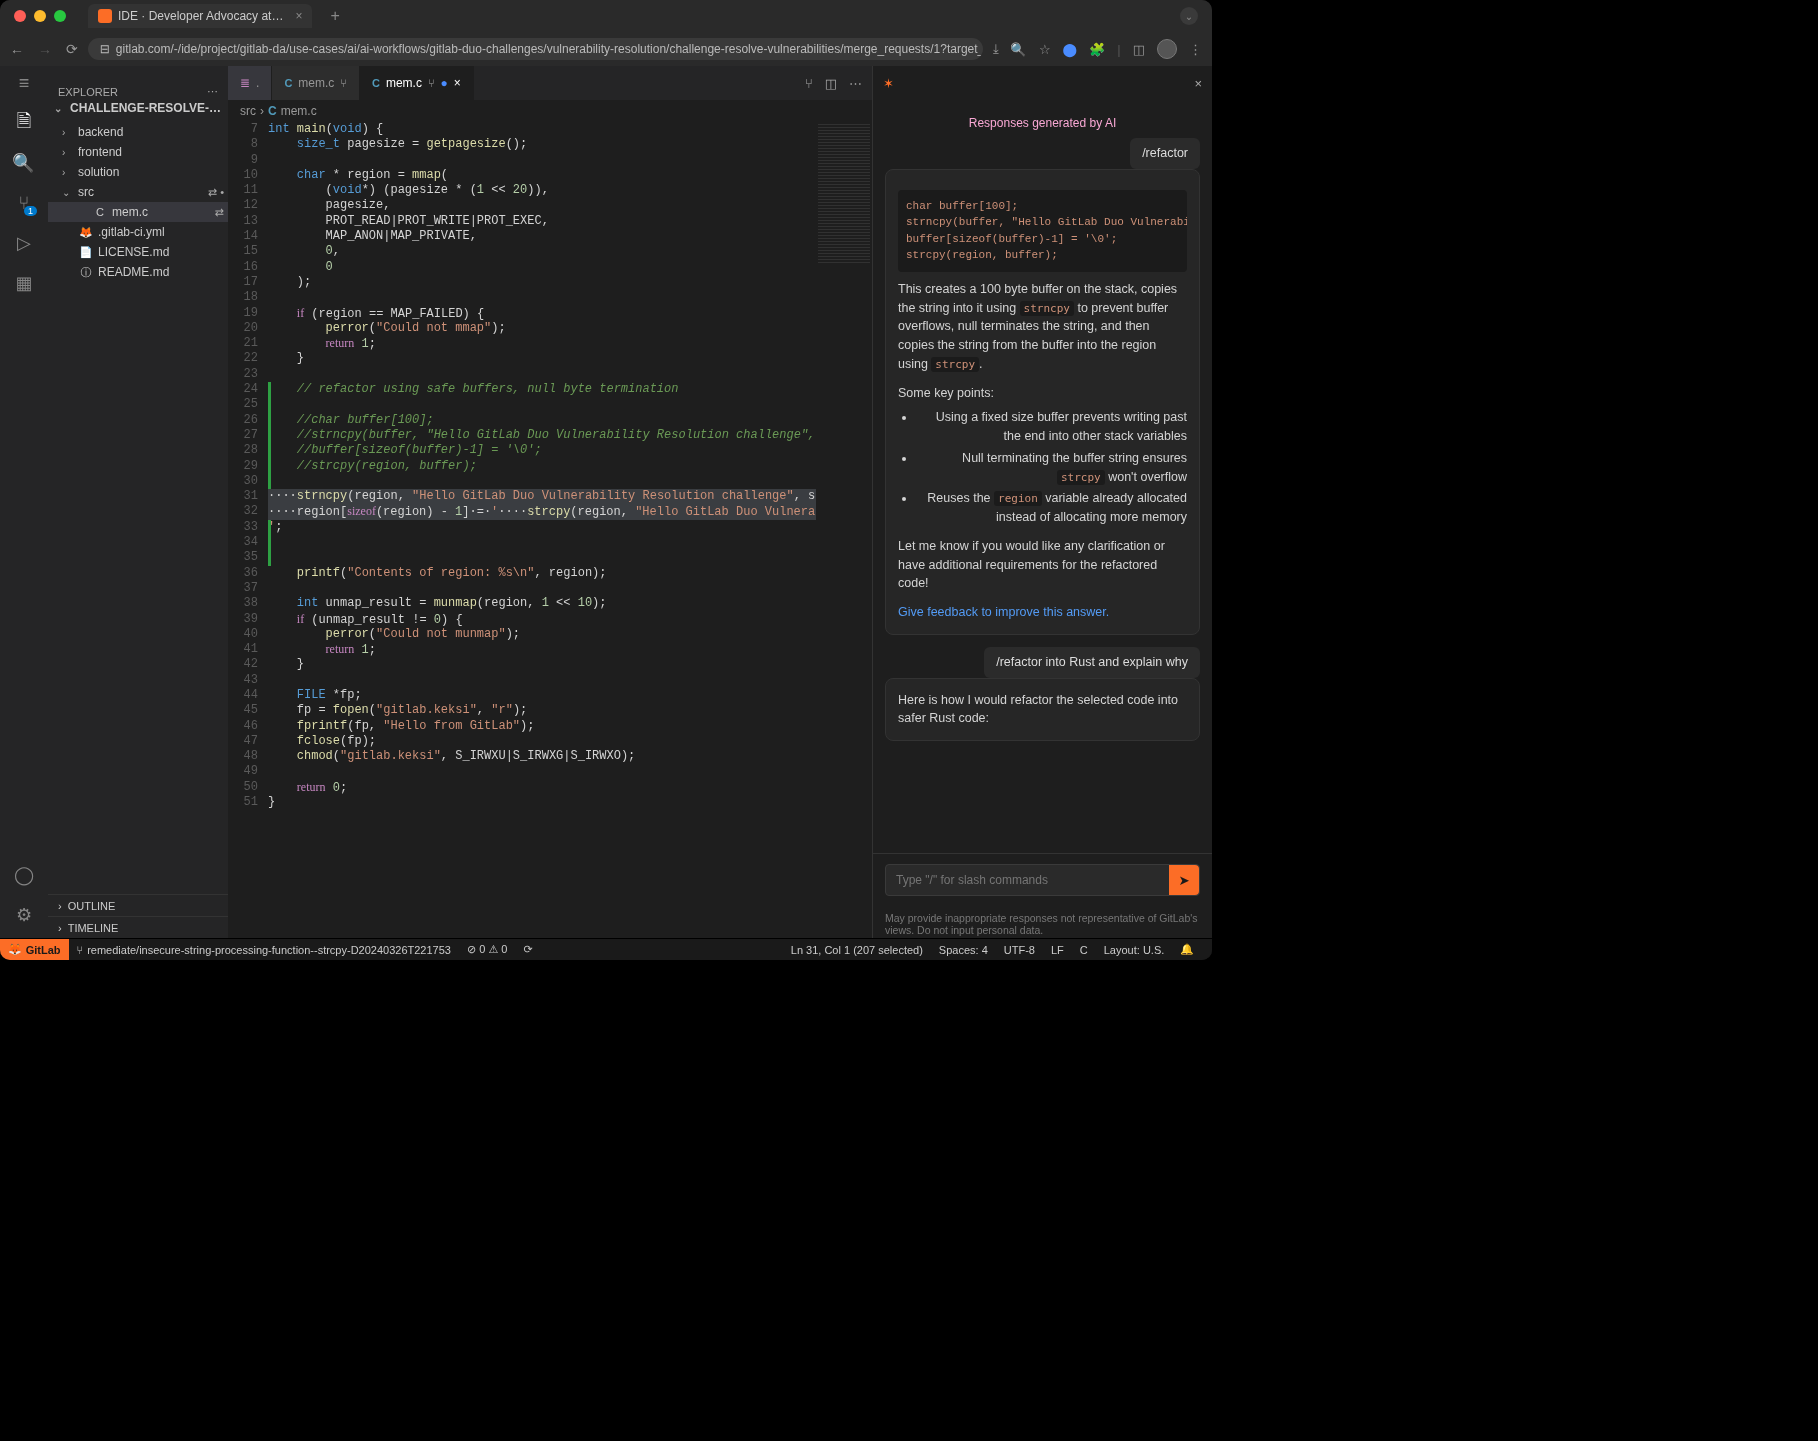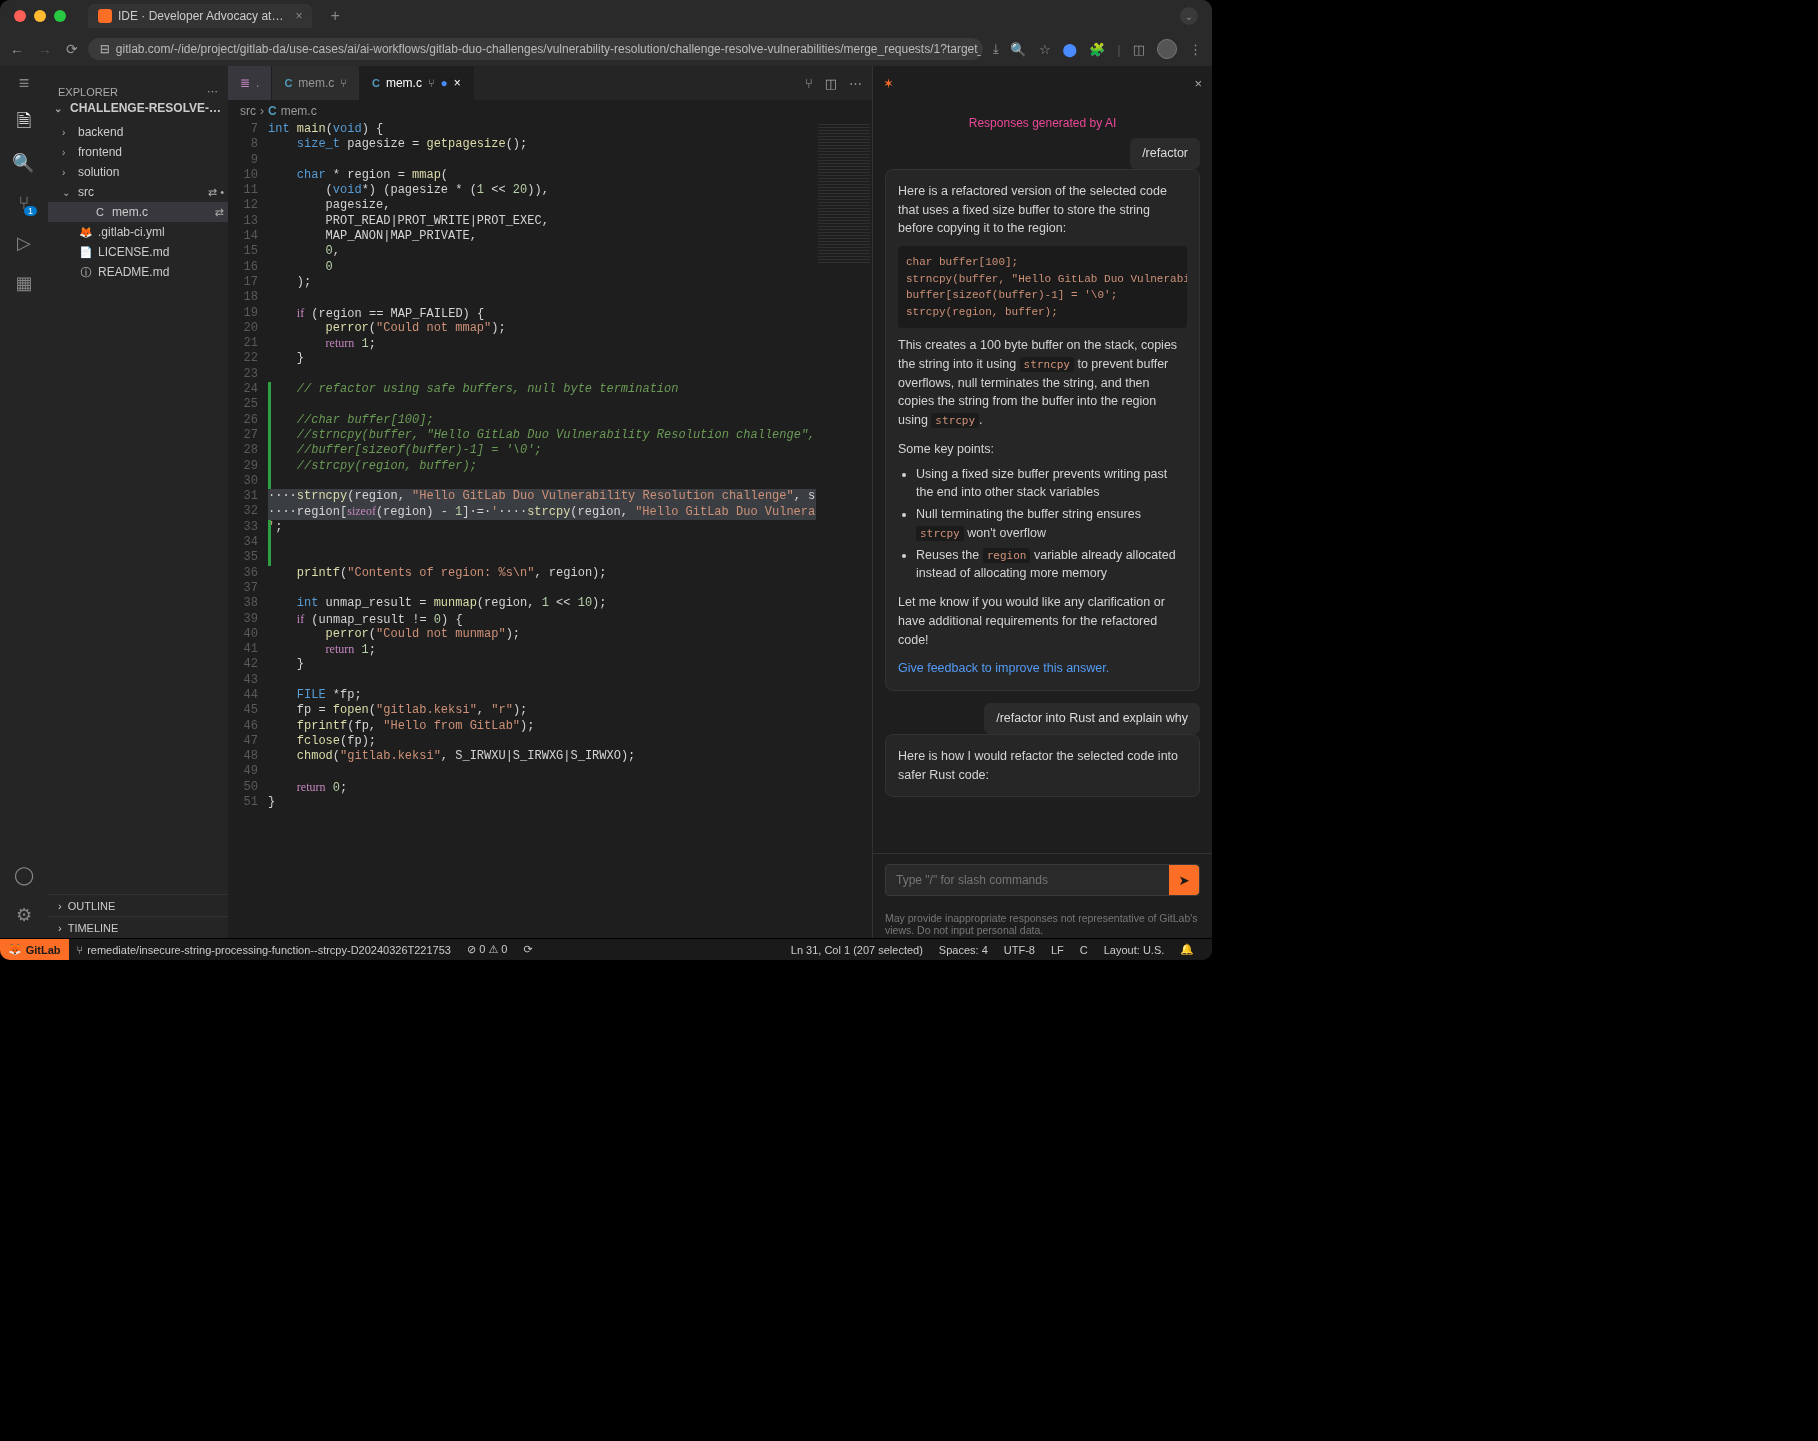--- a/index.html
+++ b/index.html
@@ -189,28 +189,28 @@
   width: 340px;
   background: #1e1e1e;
   border-left: 1px solid #333;
   display: flex;
   flex-direction: column;
 }
 .chat-head { height:34px; display:flex; align-items:center; padding:0 10px; color:#aaa;}
 .chat-head .ci { color:#fc6d26;}
 .chat-head .close { margin-left:auto;}
 .chat-body { flex:1; overflow-y:auto; padding:8px 12px; font-size:12.5px; color:#d4d4d4; line-height:1.5;}
-.chat-sys { text-align:center; color:#ec4899; font-size:12px; margin:6px 0;}
+.chat-sys { text-align:center; color:#f9a8d4; font-size:12px; margin:6px 0;}
 .user-chip { display:flex; justify-content:flex-end; margin:0 0;}
 .user-chip span { background:#2b2b2b; padding:6px 12px; border-radius:6px; color:#ddd;}
 .ai-card { background:#262626; border:1px solid #333; border-radius:8px; padding:12px; margin-bottom:12px;}
 .ai-card .codeblk { background:#1b1b1b; border-radius:4px; padding:8px; font-family:Liberation Mono, monospace; font-size:11px; margin:8px 0; color:#ce9178; white-space:pre; overflow-x:auto;}
 .ai-card code.inline { background:#1b1b1b; padding:1px 4px; border-radius:3px; font-family:Menlo,monospace; font-size:11px; color:#ce9178;}
 .ai-card ul { padding-left:18px; margin:6px 0;}
-.ai-card li { margin:3px 0;}
+.ai-card li { margin:3px 0;text-align:right;}
 .ai-card a { color:#539bf5; cursor:pointer;}
 .chat-input-wrap { padding:10px 12px; border-top:1px solid #333;}
 .chat-input { display:flex; background:#2a2a2a; border:1px solid #3a3a3a; border-radius:4px;}
 .chat-input input { flex:1; background:transparent; border:none; color:#ccc; padding:8px 10px; font-size:12px; outline:none;}
 .chat-input button { width:30px; background:#fc6d26; border:none; color:#1a1a1a; cursor:pointer; border-radius:0 4px 4px 0;}
 .chat-foot { font-size:10.5px; color:#777; padding:6px 12px 2px;}
 .panel-collapsed { height:22px; border-top:1px solid #333; padding-left:10px; display:flex; align-items:center; color:#ccc; font-size:11px; gap:6px; text-transform:uppercase;}
 .status {
   height: 22px;
   background: #1a1a1a;
@@ -433,21 +433,20 @@
       <div class="chat-head">
         <span class="ci">✶</span>
         <span class="close">×</span>
       </div>
       <div class="chat-body">
         <div class="chat-sys">Responses generated by AI</div>
         <div class="user-chip">
           <span>/refactor</span>
         </div>
         <div class="ai-card">
-          <p>Here is a refactored version of the selected code that uses a fixed size buffer to store the string before copying it to the region:</p>
           <div class="codeblk">char buffer[100];
 strncpy(buffer, "Hello GitLab Duo Vulnerabil
 buffer[sizeof(buffer)-1] = '\0';
 strcpy(region, buffer);</div>
           <p>
             <span>This creates a 100 byte buffer on the stack, copies the string into it using </span><code class="inline">strncpy</code><span> to prevent buffer overflows, null terminates the string, and then copies the string from the buffer into the region using </span><code class="inline">strcpy</code>.
           </p>
           <p style="margin-top:10px;">Some key points:</p>
           <ul>
             <li>Using a fixed size buffer prevents writing past the end into other stack variables</li>

